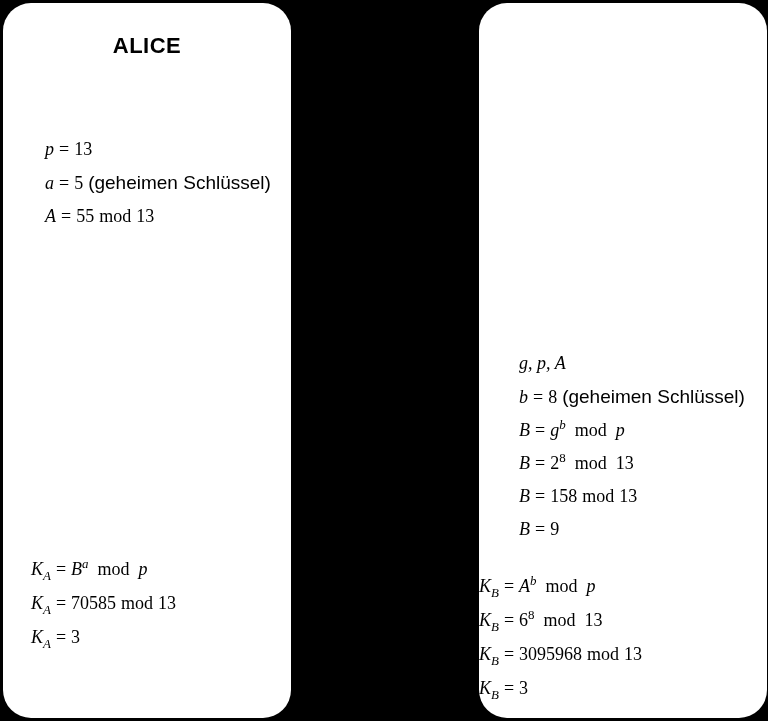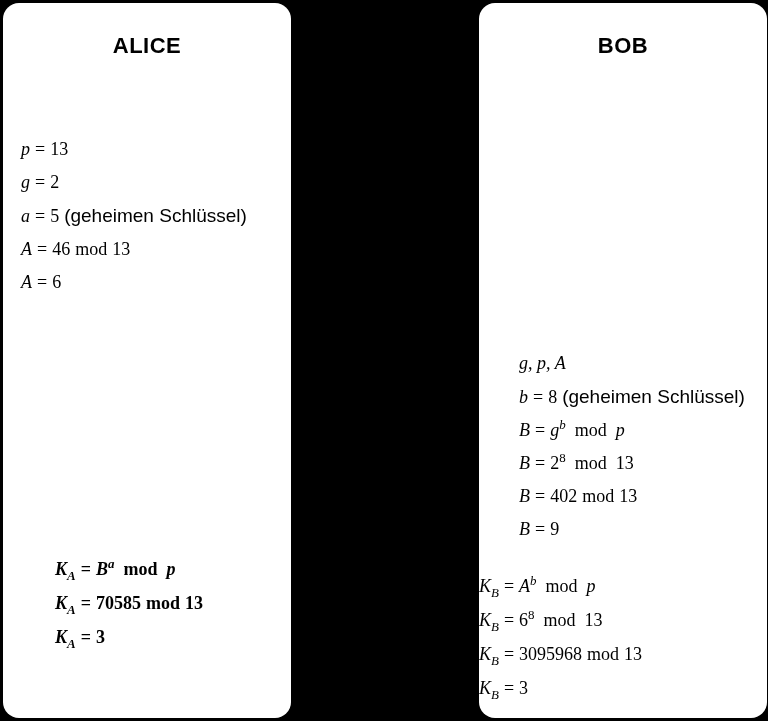--- a/index.html
+++ b/index.html
@@ -13,21 +13,21 @@
     position: relative;
     overflow: hidden;
     font-family: "Liberation Serif", serif;
   }
   .panel {
     position: absolute;
     top: 3px;
     width: 288px;
     height: 715px;
     background: #ffffff;
-    border-radius: 16px;
+    border-radius: 28px;
     box-sizing: border-box;
     overflow: hidden;
   }
   #panel-alice { left: 3px; }
   #panel-bob { left: 479px; }
 
   .panel-title {
     position: absolute;
     top: 30px;
     left: 0;
@@ -71,101 +71,94 @@
   sub {
     font-size: 0.72em;
     vertical-align: sub;
     line-height: 0;
   }
   .sp { display: inline-block; width: 5px; }
   .sp-wide { display: inline-block; width: 9px; }
 
   
   #alice-block-1 { top: 137px; }
-  #alice-block-1 .line { margin-bottom: 15px; padding-left: 18px; }
+  #alice-block-1 .line { margin-bottom: 15px; padding-left: 42px; }
   #alice-block-2 { top: 557px; }
-  #alice-block-2 .line { margin-bottom: 16px; padding-left: 52px; font-weight: bold; }
+  #alice-block-2 .line { margin-bottom: 16px; padding-left: 28px; }
 
   
   #bob-block-1 { top: 351px; }
   #bob-block-1 .line { margin-bottom: 15px; padding-left: 40px; }
   #bob-block-2 { top: 574px; }
   #bob-block-2 .line { margin-bottom: 16px; }
 </style>
 </head>
 <body>
 
 <div class="panel" id="panel-alice">
   <div class="panel-title">ALICE</div>
 
   <div class="lines" id="alice-block-1">
 
     <div class="line mathline">
       <span>p</span><span class="sp"></span><span class="up">=</span><span class="sp"></span><span class="up">13</span>
     </div>
 
-    <div class="line mathline">
-      <span>g</span><span class="sp"></span><span class="up">=</span><span class="sp"></span><span class="up">2</span>
-    </div>
 
     <div class="line mathline">
       <span>a</span><span class="sp"></span><span class="up">=</span><span class="sp"></span><span class="up">5</span><span class="sp"></span><span class="note">(geheimen Schlüssel)</span>
     </div>
 
 
 
     <div class="line mathline">
-      <span>A</span><span class="sp"></span><span class="up">=</span><span class="sp"></span><span class="up">46</span><span class="sp"></span><span class="up">mod</span><span class="sp"></span><span class="up">13</span>
+      <span>A</span><span class="sp"></span><span class="up">=</span><span class="sp"></span><span class="up">55</span><span class="sp"></span><span class="up">mod</span><span class="sp"></span><span class="up">13</span>
     </div>
 
-    <div class="line mathline">
-      <span>A</span><span class="sp"></span><span class="up">=</span><span class="sp"></span><span class="up">6</span>
-    </div>
   </div>
 
   <div class="lines" id="alice-block-2">
 
     <div class="line mathline">
       <span>K<sub>A</sub></span><span class="sp"></span><span class="up">=</span><span class="sp"></span><span>B</span><sup>a</sup><span class="sp-wide"></span><span class="up">mod</span><span class="sp-wide"></span><span>p</span>
     </div>
 
 
     <div class="line mathline">
       <span>K<sub>A</sub></span><span class="sp"></span><span class="up">=</span><span class="sp"></span><span class="up">70585</span><span class="sp"></span><span class="up">mod</span><span class="sp"></span><span class="up">13</span>
     </div>
 
     <div class="line mathline">
       <span>K<sub>A</sub></span><span class="sp"></span><span class="up">=</span><span class="sp"></span><span class="up">3</span>
     </div>
   </div>
 </div>
 
 <div class="panel" id="panel-bob">
-  <div class="panel-title">BOB</div>
 
   <div class="lines" id="bob-block-1">
 
     <div class="line mathline">
       <span>g, p, A</span>
     </div>
 
     <div class="line mathline">
       <span>b</span><span class="sp"></span><span class="up">=</span><span class="sp"></span><span class="up">8</span><span class="sp"></span><span class="note">(geheimen Schlüssel)</span>
     </div>
 
     <div class="line mathline">
       <span>B</span><span class="sp"></span><span class="up">=</span><span class="sp"></span><span>g</span><sup>b</sup><span class="sp-wide"></span><span class="up">mod</span><span class="sp-wide"></span><span>p</span>
     </div>
 
     <div class="line mathline">
       <span>B</span><span class="sp"></span><span class="up">=</span><span class="sp"></span><span class="up">2</span><sup class="up">8</sup><span class="sp-wide"></span><span class="up">mod</span><span class="sp-wide"></span><span class="up">13</span>
     </div>
 
     <div class="line mathline">
-      <span>B</span><span class="sp"></span><span class="up">=</span><span class="sp"></span><span class="up">402</span><span class="sp"></span><span class="up">mod</span><span class="sp"></span><span class="up">13</span>
+      <span>B</span><span class="sp"></span><span class="up">=</span><span class="sp"></span><span class="up">158</span><span class="sp"></span><span class="up">mod</span><span class="sp"></span><span class="up">13</span>
     </div>
 
     <div class="line mathline">
       <span>B</span><span class="sp"></span><span class="up">=</span><span class="sp"></span><span class="up">9</span>
     </div>
   </div>
 
   <div class="lines" id="bob-block-2">
 
     <div class="line mathline">

